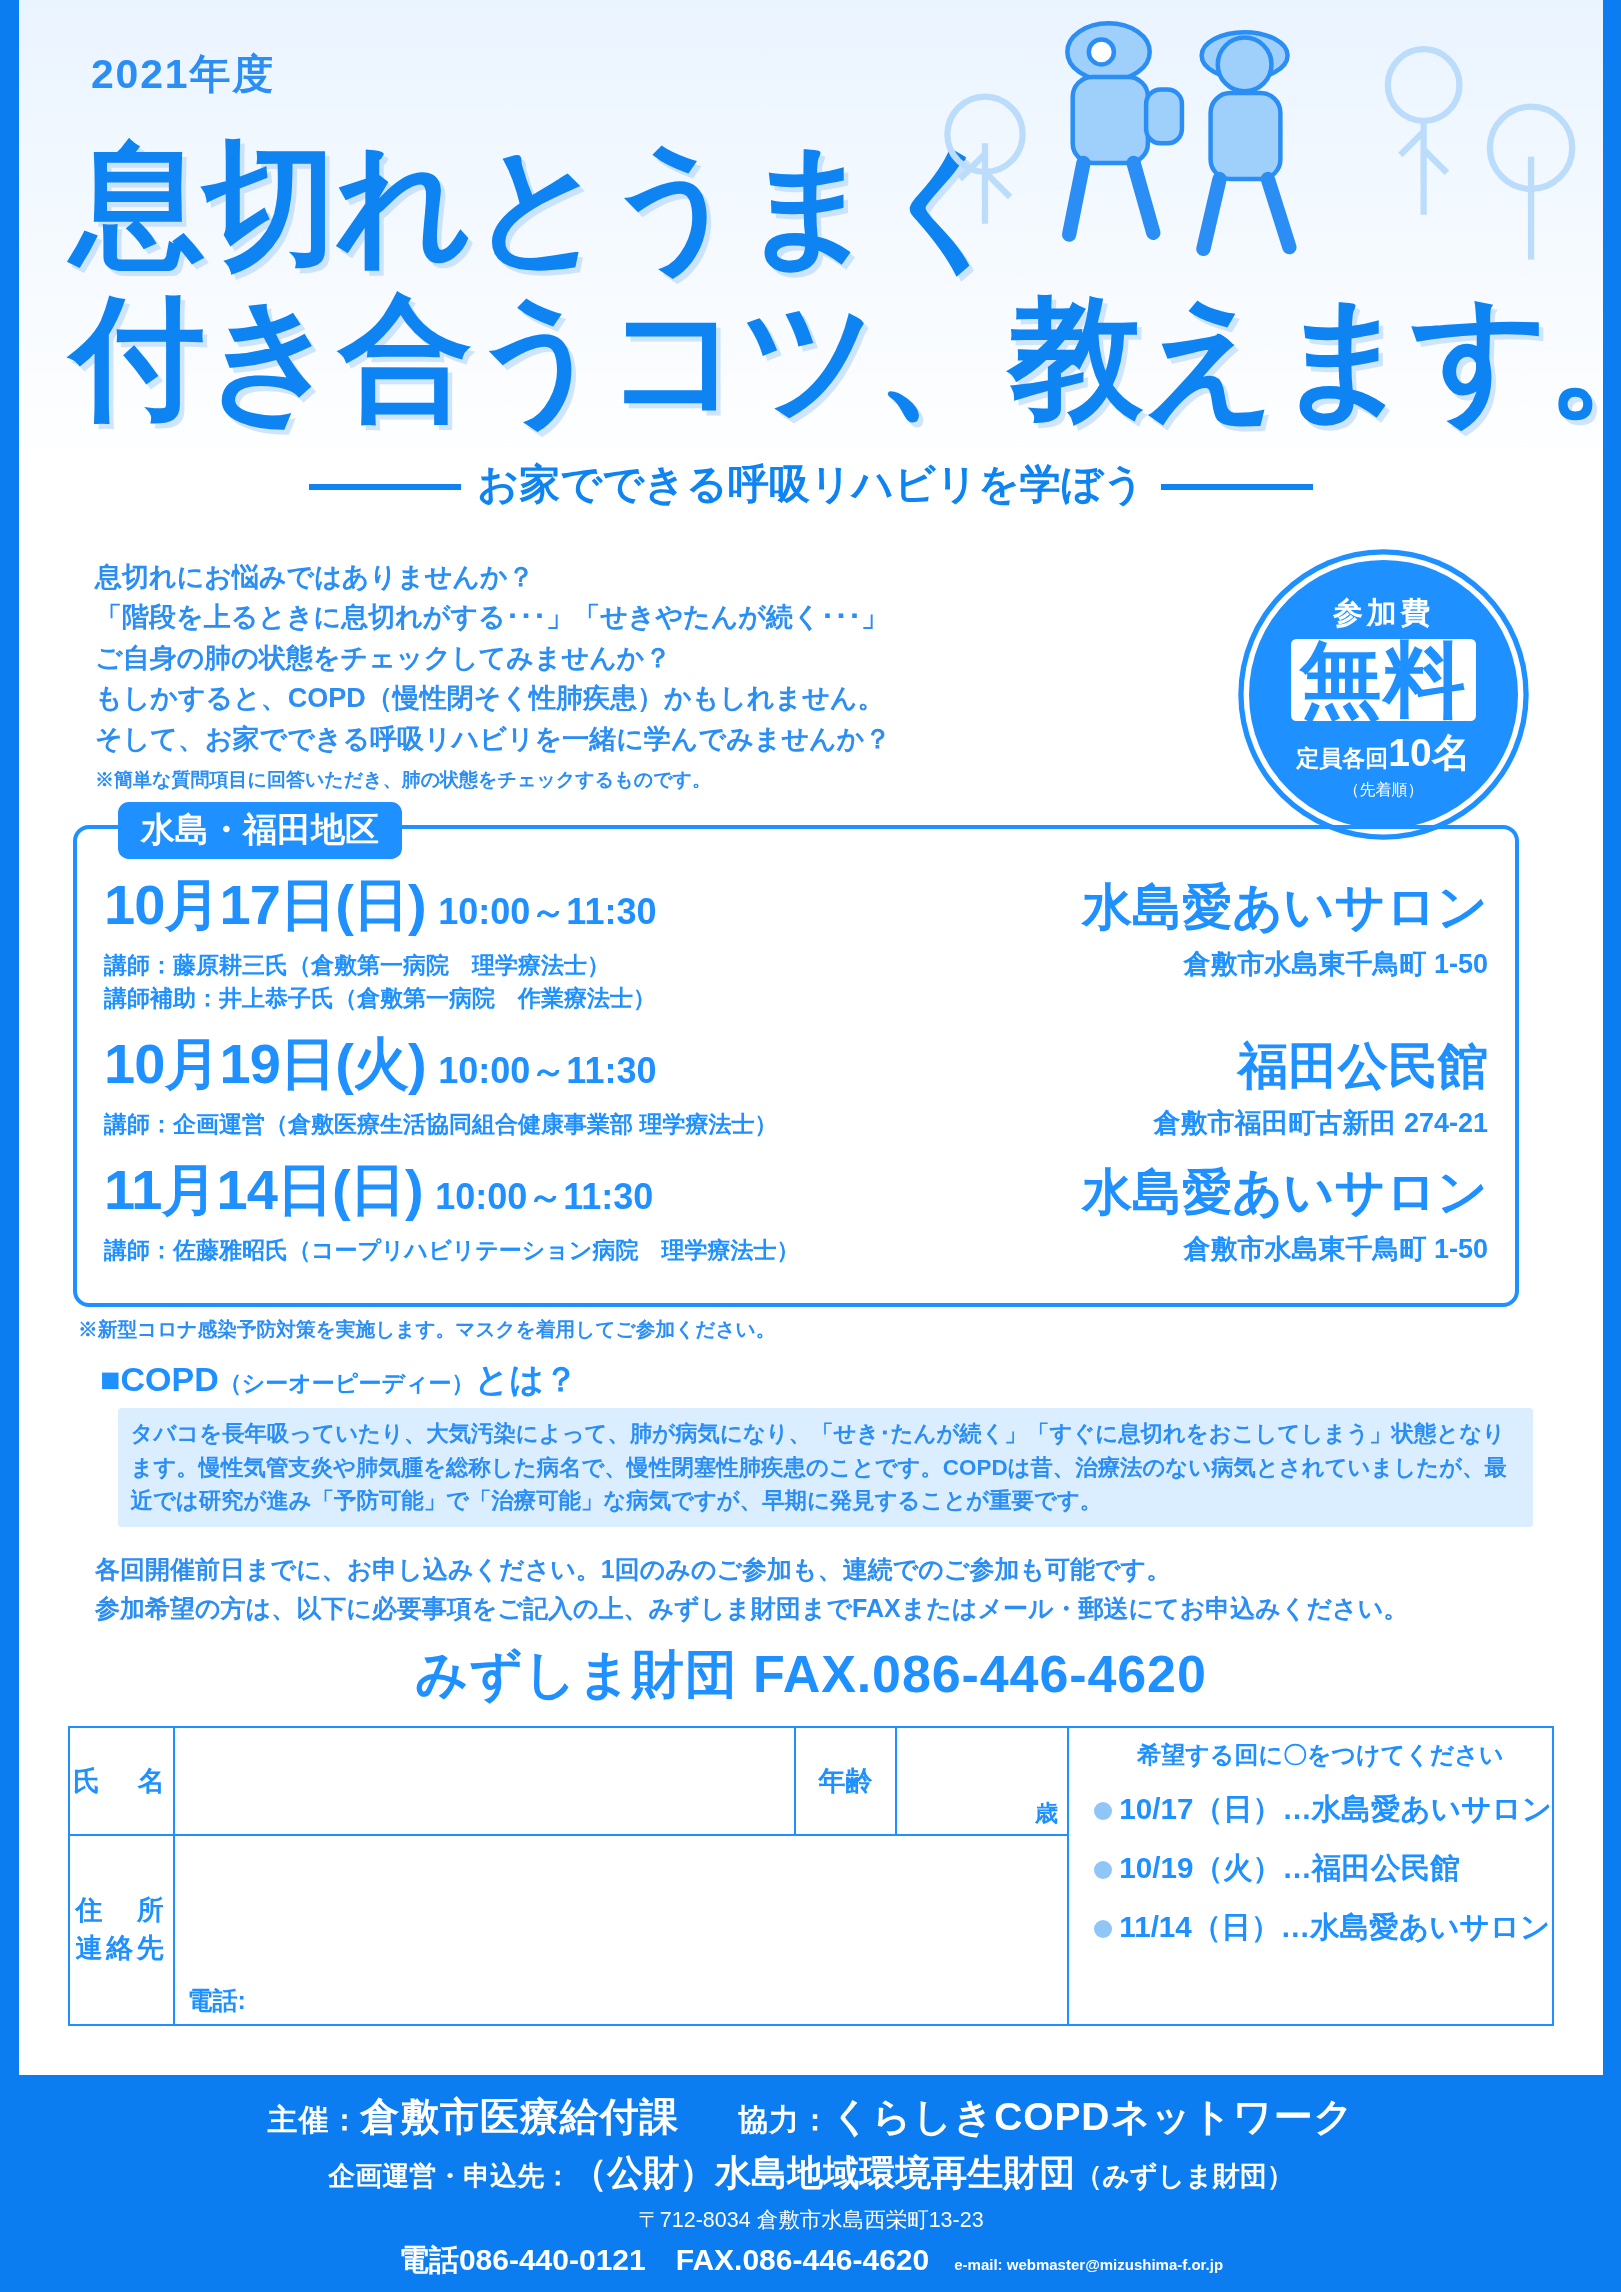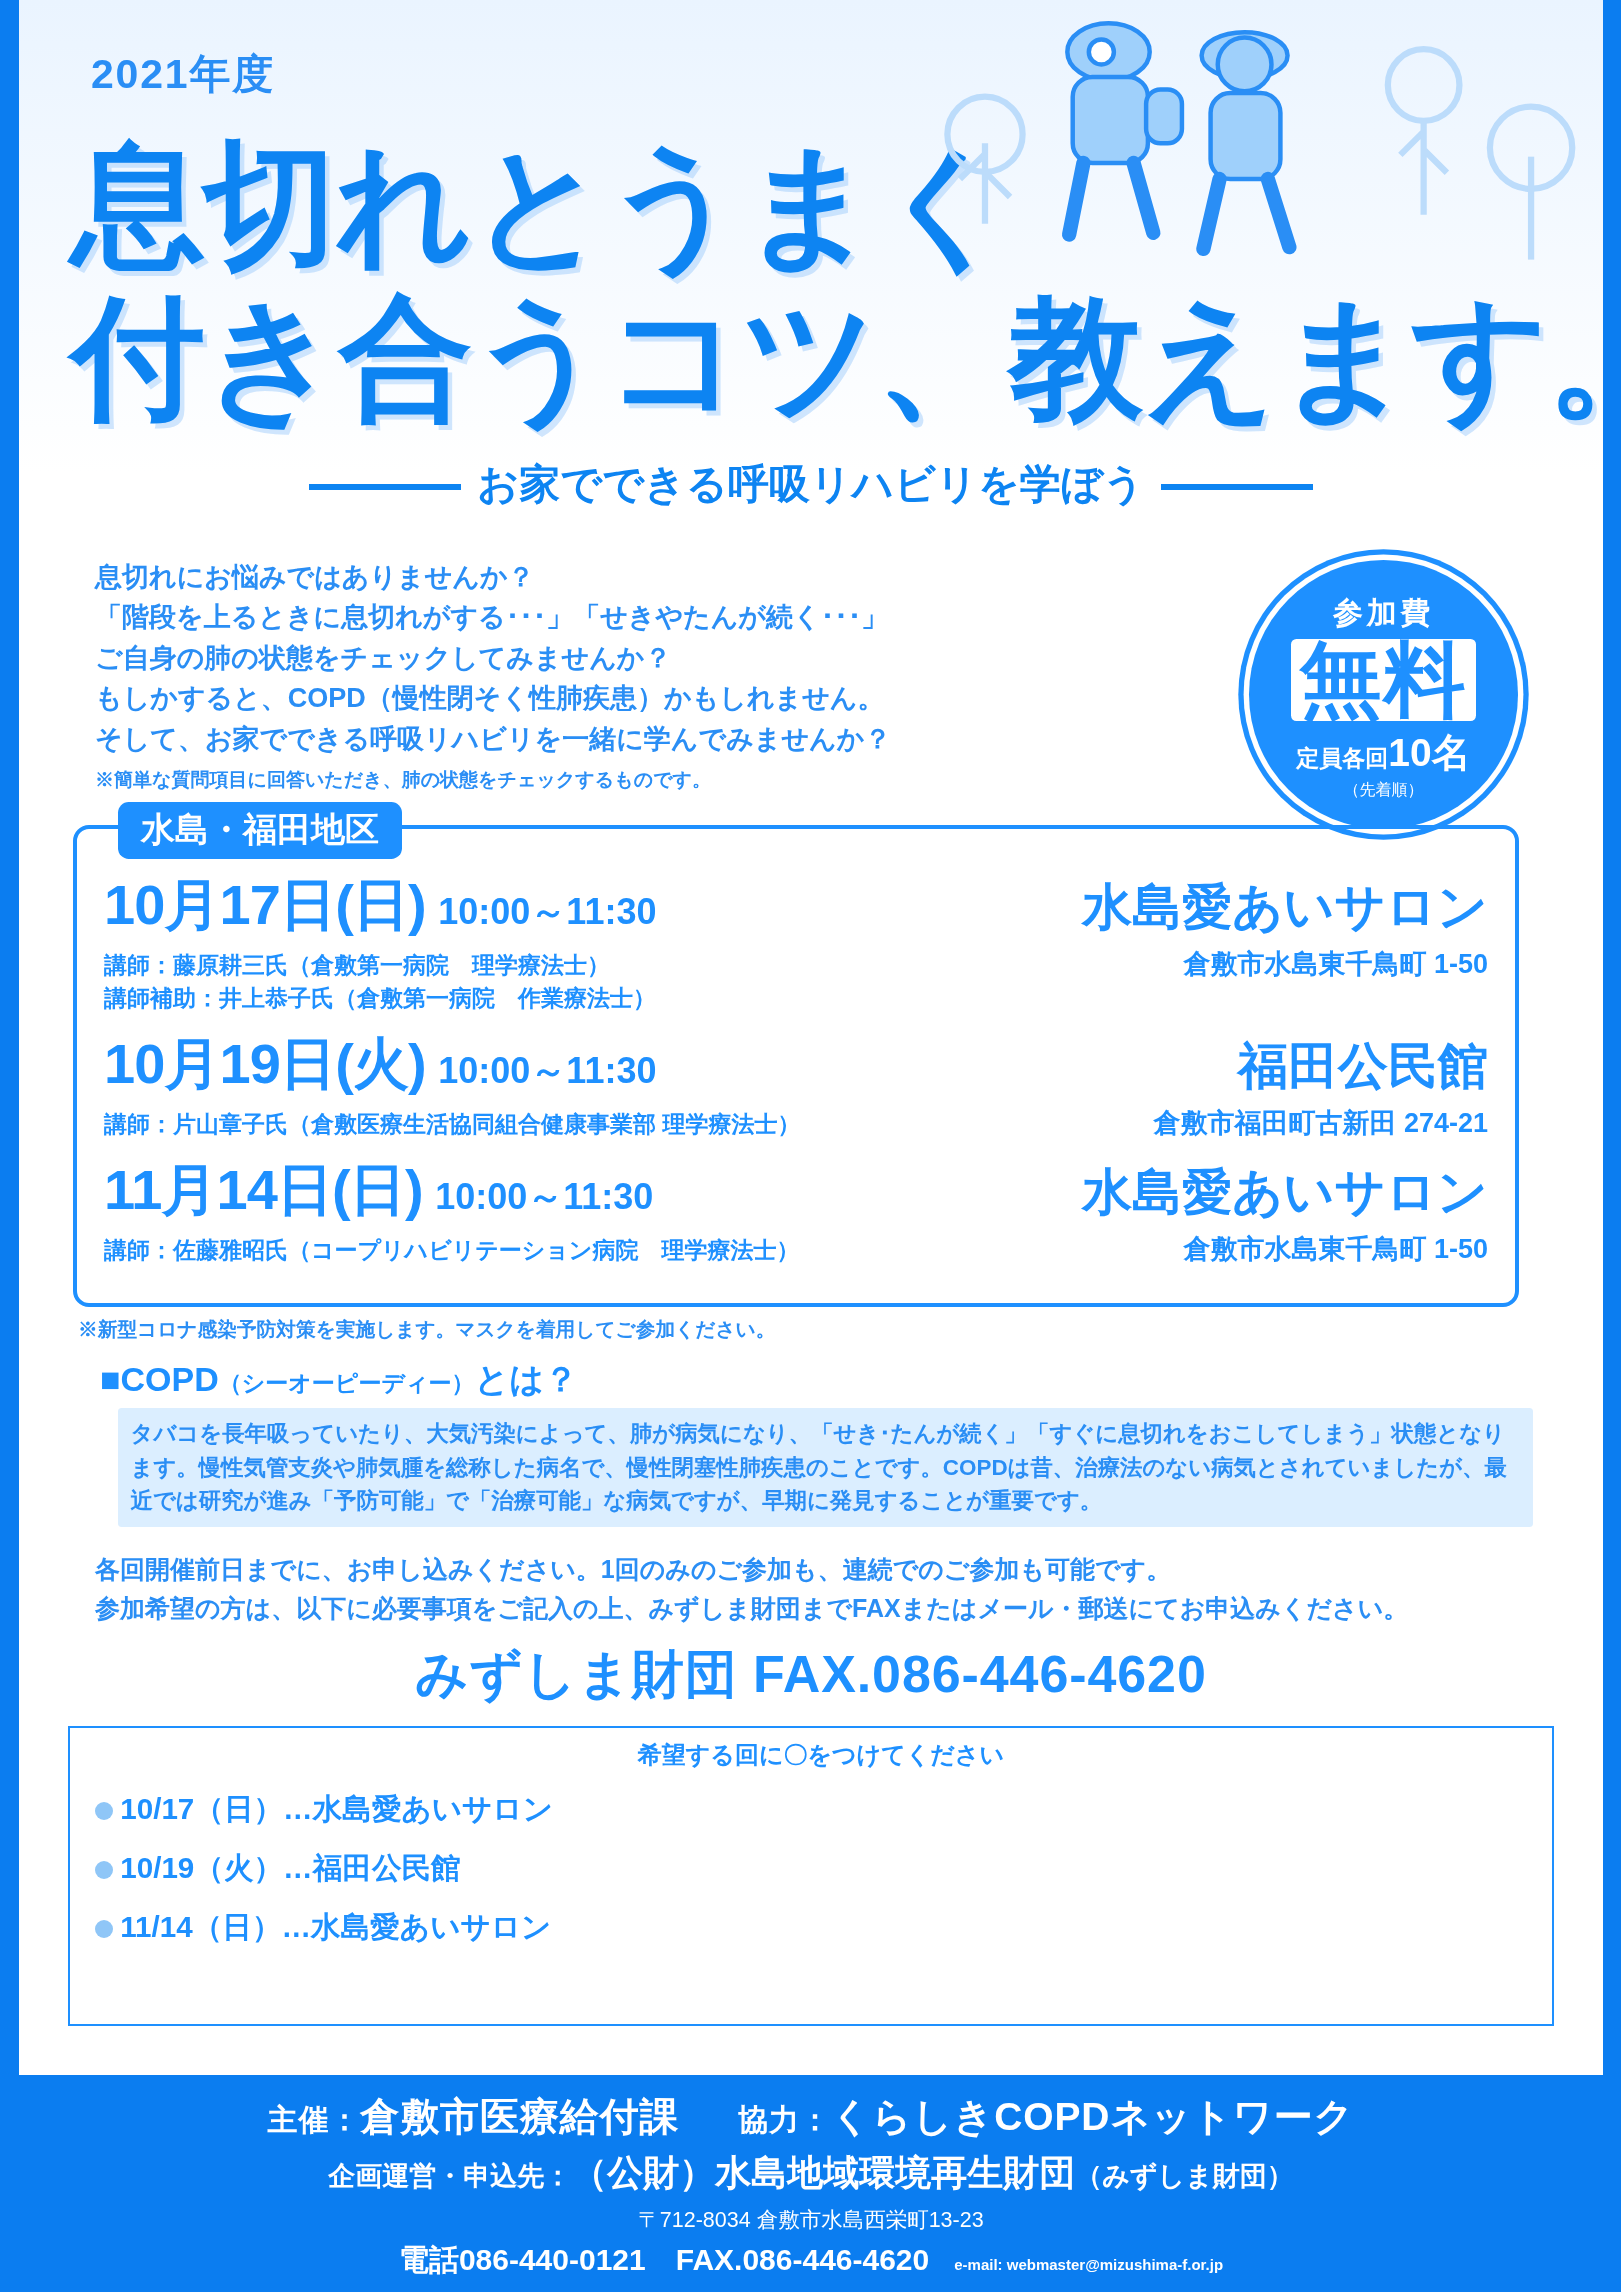--- a/index.html
+++ b/index.html
@@ -227,21 +227,21 @@
     </div>
 
     <div class="event">
       <div class="evrow">
         <span class="evdate">10月19日</span>
         <span class="evdate dow">(火)</span>
         <span class="evtime">10:00～11:30</span>
         <span class="evplace">福田公民館</span>
       </div>
       <div class="evsub">
-        <span class="evlect">講師：片山章子氏</span>
+        <span class="evlect">講師：企画運営</span>
         <span class="evlect paren">（倉敷医療生活協同組合健康事業部 理学療法士）</span>
         <span class="evaddr">倉敷市福田町古新田 274-21</span>
       </div>
     </div>
 
     <div class="event">
       <div class="evrow">
         <span class="evdate">11月14日</span>
         <span class="evdate dow">(日)</span>
         <span class="evtime">10:00～11:30</span>
@@ -262,20 +262,39 @@
   </div>
   <div class="copd-body">タバコを長年吸っていたり、大気汚染によって、肺が病気になり、「せき･たんが続く」「すぐに息切れをおこしてしまう」状態となります。慢性気管支炎や肺気腫を総称した病名で、慢性閉塞性肺疾患のことです。COPDは昔、治療法のない病気とされていましたが、最近では研究が進み「予防可能」で「治療可能」な病気ですが、早期に発見することが重要です。</div>
 
   <div class="apply">
     <div>各回開催前日までに、お申し込みください。1回のみのご参加も、連続でのご参加も可能です。</div>
     <div>参加希望の方は、以下に必要事項をご記入の上、みずしま財団までFAXまたはメール・郵送にてお申込みください。</div>
   </div>
   <div class="fax">みずしま財団 FAX.086-446-4620</div>
 
   <div class="form">
+    <div class="fleft">
+      <div class="frow1">
+        <div class="lbl">氏　名</div>
+        <div class="fill"></div>
+        <div class="lbl-age">年齢</div>
+        <div class="age-fill">
+          <span class="age-unit">歳</span>
+        </div>
+      </div>
+      <div class="frow2">
+        <div class="lbl two">
+          <span>住　所</span>
+          <span>連絡先</span>
+        </div>
+        <div class="fill">
+          <span class="tel">電話:</span>
+        </div>
+      </div>
+    </div>
     <div class="fright">
       <div class="fh">希望する回に〇をつけてください</div>
       <div class="opt"><span class="dot"></span><span>10/17（日）…水島愛あいサロン</span></div>
       <div class="opt"><span class="dot"></span><span>10/19（火）…福田公民館</span></div>
       <div class="opt"><span class="dot"></span><span>11/14（日）…水島愛あいサロン</span></div>
     </div>
   </div>
 
   <div class="footer">
     <div class="f1">

